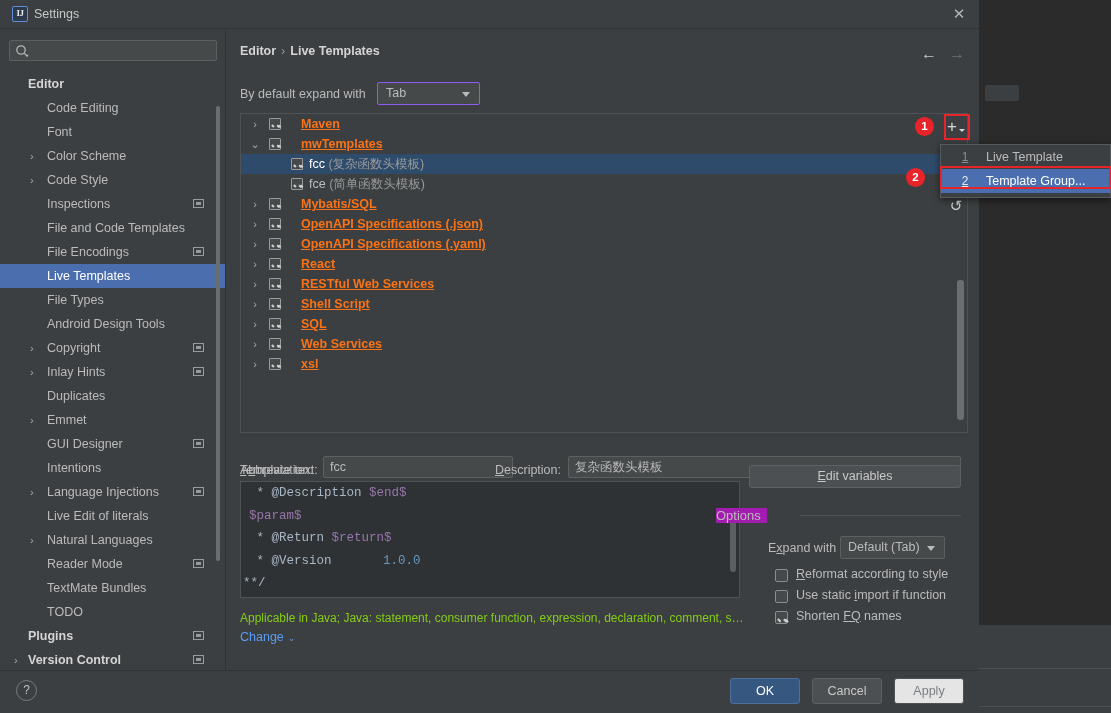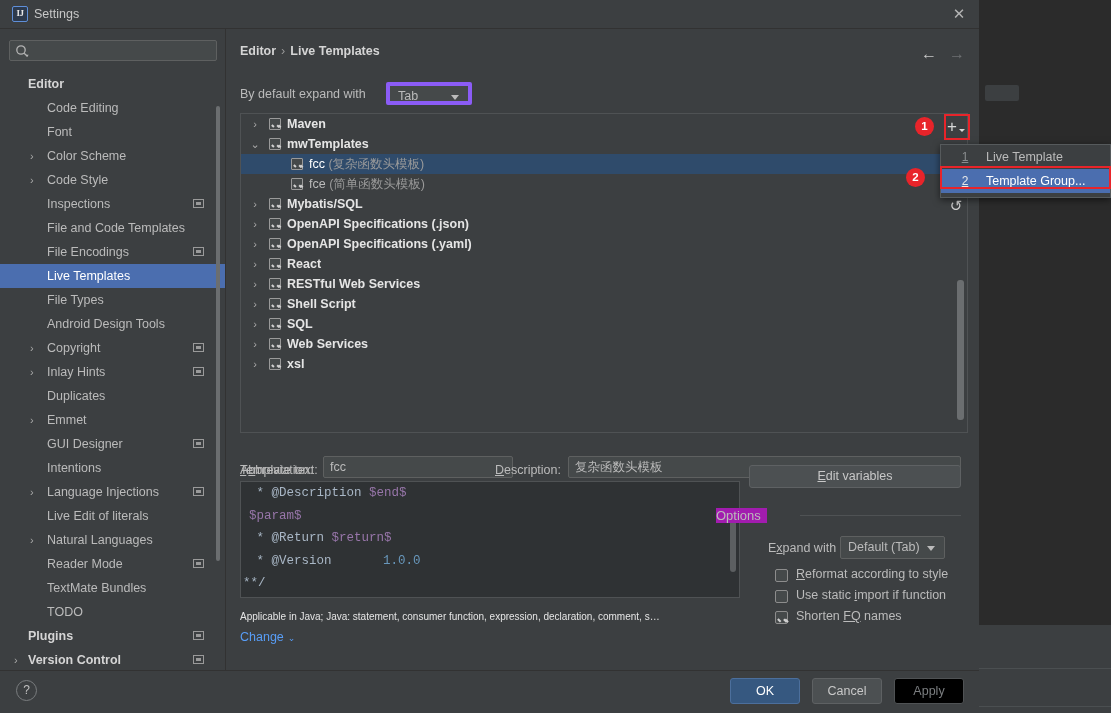--- a/index.html
+++ b/index.html
@@ -93,22 +93,22 @@
   .nav-back, .nav-fwd {
     position:absolute; top:14px; width:22px; height:22px;
     text-align:center; line-height:22px; font-size:16px; cursor:default;
   }
   .nav-back { left:692px; color:#c8c8c8; }
   .nav-fwd  { left:720px; color:#6e7173; }
 
   .expand-row { position:absolute; left:14px; top:53px; }
   .expand-label { position:absolute; left:0; top:5px; font-size:12.5px; color:#bbbbbb; white-space:nowrap; }
   .combo {
-    position:absolute; left:146px; top:0; width:86px; height:23px;
-    background:#45494a; border:4px solid #8b5cf6; border-radius:2px;
+    position:absolute; left:137px; top:0; width:103px; height:23px;
+    background:#45494a; border:1px solid #8b5cf6; border-radius:2px;
     cursor:default;
   }
   .combo .val { position:absolute; left:8px; top:3px; font-size:12.5px; color:#bbbbbb; }
   .combo .caret {
     position:absolute; right:9px; top:9px;
     width:0; height:0; border-left:4.5px solid transparent; border-right:4.5px solid transparent;
     border-top:5px solid #bbbbbb;
   }
 
   
@@ -126,21 +126,21 @@
   .tree-row .cb {
     position:absolute; top:4px; width:12px; height:12px;
     background:#45494a; border:1px solid #9a9a9a; border-radius:1px;
   }
   .tree-row .cb::after {
     content:''; position:absolute; left:2px; top:5px; width:3px; height:1.5px;
     background:#d0d0d0; transform:rotate(45deg); transform-origin:left;
     box-shadow:4px -3.5px 0 0 #d0d0d0, 5px -4.5px 0 0 #d0d0d0;
   }
   .tree-row.lvl1 .cb { left:28px; }
-  .tree-row.lvl1 .txt { left:46px; font-weight:bold; color:#e5e5e5; }
+  .tree-row.lvl1 .txt { left:60px; font-weight:bold; color:#f97316;text-decoration:underline; }
   .tree-row.lvl2 .cb { left:50px; }
   .tree-row.lvl2 .txt { left:68px; color:#bbbbbb;text-align:center; }
   .tree-row .txt { position:absolute; top:0; font-size:12.5px; }
   .tree-row .paren { color:#9a9a9a; }
   .tree-row.sel .txt { color:#ffffff; }
 
   .tree-scroll-track { position:absolute; right:2px; top:1px; width:8px; bottom:1px; }
   .tree-scroll-thumb { position:absolute; right:3px; top:166px; width:7px; height:140px; background:#6b6e70; border-radius:3px; }
 
   
@@ -203,21 +203,21 @@
     position:absolute; left:240px; top:481px; width:500px; height:117px;
     background:#2f3234; border:1px solid #4f5254; overflow:hidden;
     font-family:"Liberation Mono", monospace; font-size:12.5px;
   }
   .tmpl-line { position:relative; height:22.5px; line-height:22.5px; padding-left:8px; white-space:pre; color:#a9b7c6; }
   .tmpl-line.noind { padding-left:2px; }
   .tok-var { color:#9876aa; }
   .tok-num { color:#6897bb;margin-left:44px; }
   .tmpl-sb-thumb { position:absolute; right:3px; top:28px; width:6px; height:62px; background:#5c5f61; border-radius:3px; }
 
-  .applicable { position:absolute; left:240px; top:611px; font-size:10px; color:#e5e5e5; }
+  .applicable { position:absolute; left:240px; top:611px; font-size:12px; color:#84cc16; }
   .change-link { position:absolute; left:240px; top:630px; font-size:12.5px; color:#589df6; cursor:default; }
   .change-link .ch { margin-left:4px; font-size:9px; }
 
   
   .edit-vars-btn {
     position:absolute; left:749px; top:465px; width:212px; height:23px;
     background:#4c5052; border:1px solid #5e6163; border-radius:3px;
     font-size:12.5px; color:#c8c8c8; text-align:center; line-height:21px; cursor:default;
   }
   .edit-vars-btn .u { text-decoration:underline; }
@@ -256,21 +256,21 @@
     position:absolute; left:16px; top:9px; width:21px; height:21px;
     border:1px solid #7a7d7f; border-radius:50%;
     color:#c0c0c0; font-size:12px; text-align:center; line-height:19px; cursor:default;
   }
   .btn {
     position:absolute; top:7px; height:26px;
     border-radius:3px; font-size:12.5px; text-align:center; line-height:24px; cursor:default;
   }
   .btn-ok { left:730px; width:70px; background:#365880; border:1px solid #4c6f9c; color:#ffffff; }
   .btn-cancel { left:812px; width:70px; background:#4c5052; border:1px solid #5e6163; color:#c8c8c8; }
-  .btn-apply { left:894px; width:70px; background:#000000; border:1px solid #4f5254; color:#7b7e80; }
+  .btn-apply { left:894px; width:70px; background:#e5e5e5; border:1px solid #4f5254; color:#7b7e80; }
 </style>
 </head>
 <body>
 
 <div id="root">
 
   <div class="bg-ide"></div>
   <div class="bg-strip-left"></div>
   <div class="bg-panel-right"></div>
   <div class="bg-chip"></div>

